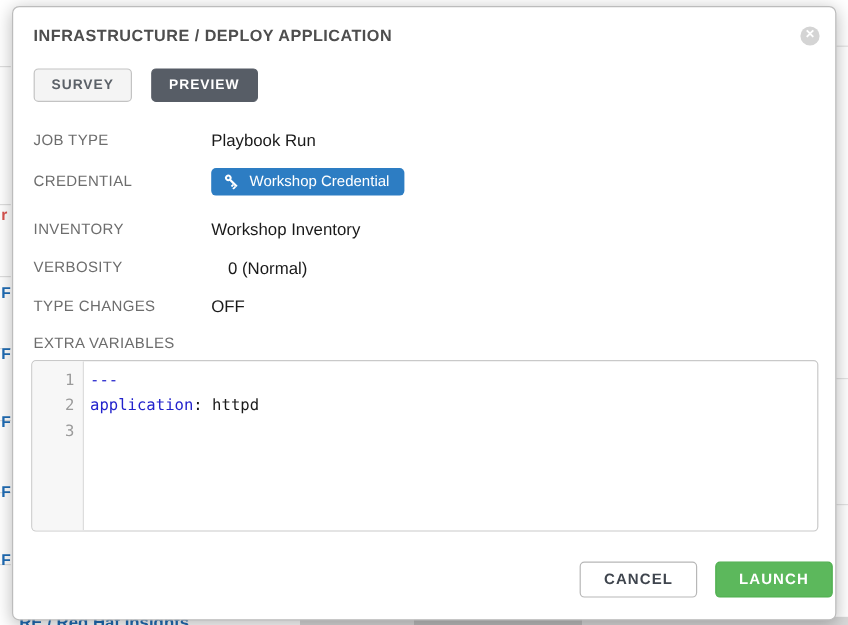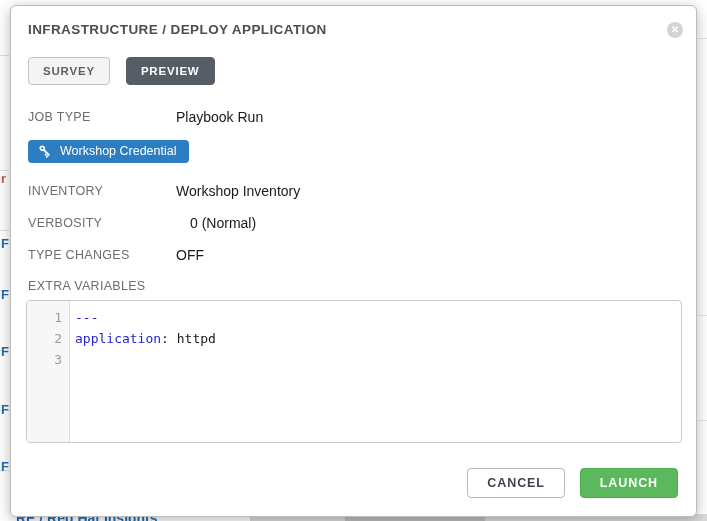--- a/index.html
+++ b/index.html
@@ -88,21 +88,21 @@
   .code { flex: 1; padding: 6px 0 0 5px; cursor: text; }
   .code-line {
     font-family: "DejaVu Sans Mono", monospace; font-size: 13px; line-height: 21px;
     white-space: pre; color: #1a1a1a;
   }
   .tok-key { color: #2222cc; }
   .tok-plain { color: #1a1a1a; }
 
   
   .footer {
-    position: absolute; right: 18px; bottom: 18px;
+    position: absolute; right: 2px; bottom: 18px;
     display: flex; gap: 15px; align-items: center;
   }
   .btn {
     font-family: "Liberation Sans", sans-serif;
     font-size: 12.5px; font-weight: bold; letter-spacing: 0.9px;
     padding: 7px 19px; border-radius: 4px; cursor: pointer;
   }
   .btn-cancel { background: #ffffff; border: 1px solid #b7b7b7; color: #3f454e; }
   .btn-launch { background: #5cb85c; border: 1px solid #4cae4c; color: #ffffff; }
 </style>
@@ -149,20 +149,21 @@
     </div>
 
     <div class="rows">
 
       <div class="row row-job">
         <span class="row-label">JOB TYPE</span>
         <span class="row-value">Playbook Run</span>
       </div>
 
       <div class="row row-cred">
+        <span class="row-label">CREDENTIAL</span>
         <span class="badge">
           <span>
             <svg width="14" height="14" viewBox="0 0 14 14">
               <g transform="rotate(45 7 7)" fill="#ffffff">
                 <circle cx="3.1" cy="7" r="2.7"></circle>
                 <circle cx="3.1" cy="7" r="1.1" fill="#2d7dc3"></circle>
                 <rect x="5.2" y="6.1" width="8" height="1.9"></rect>
                 <rect x="9.3" y="8" width="1.5" height="2.2"></rect>
                 <rect x="11.7" y="8" width="1.5" height="2.8"></rect>
               </g>

